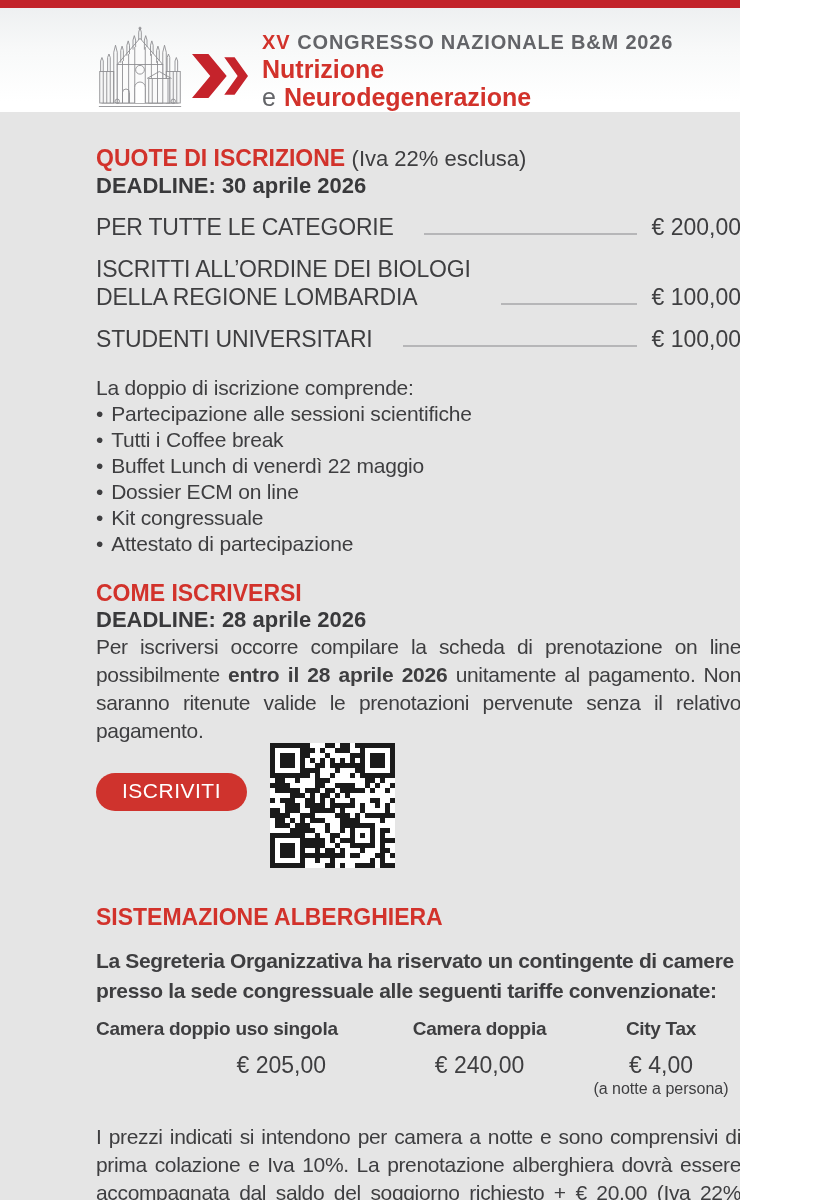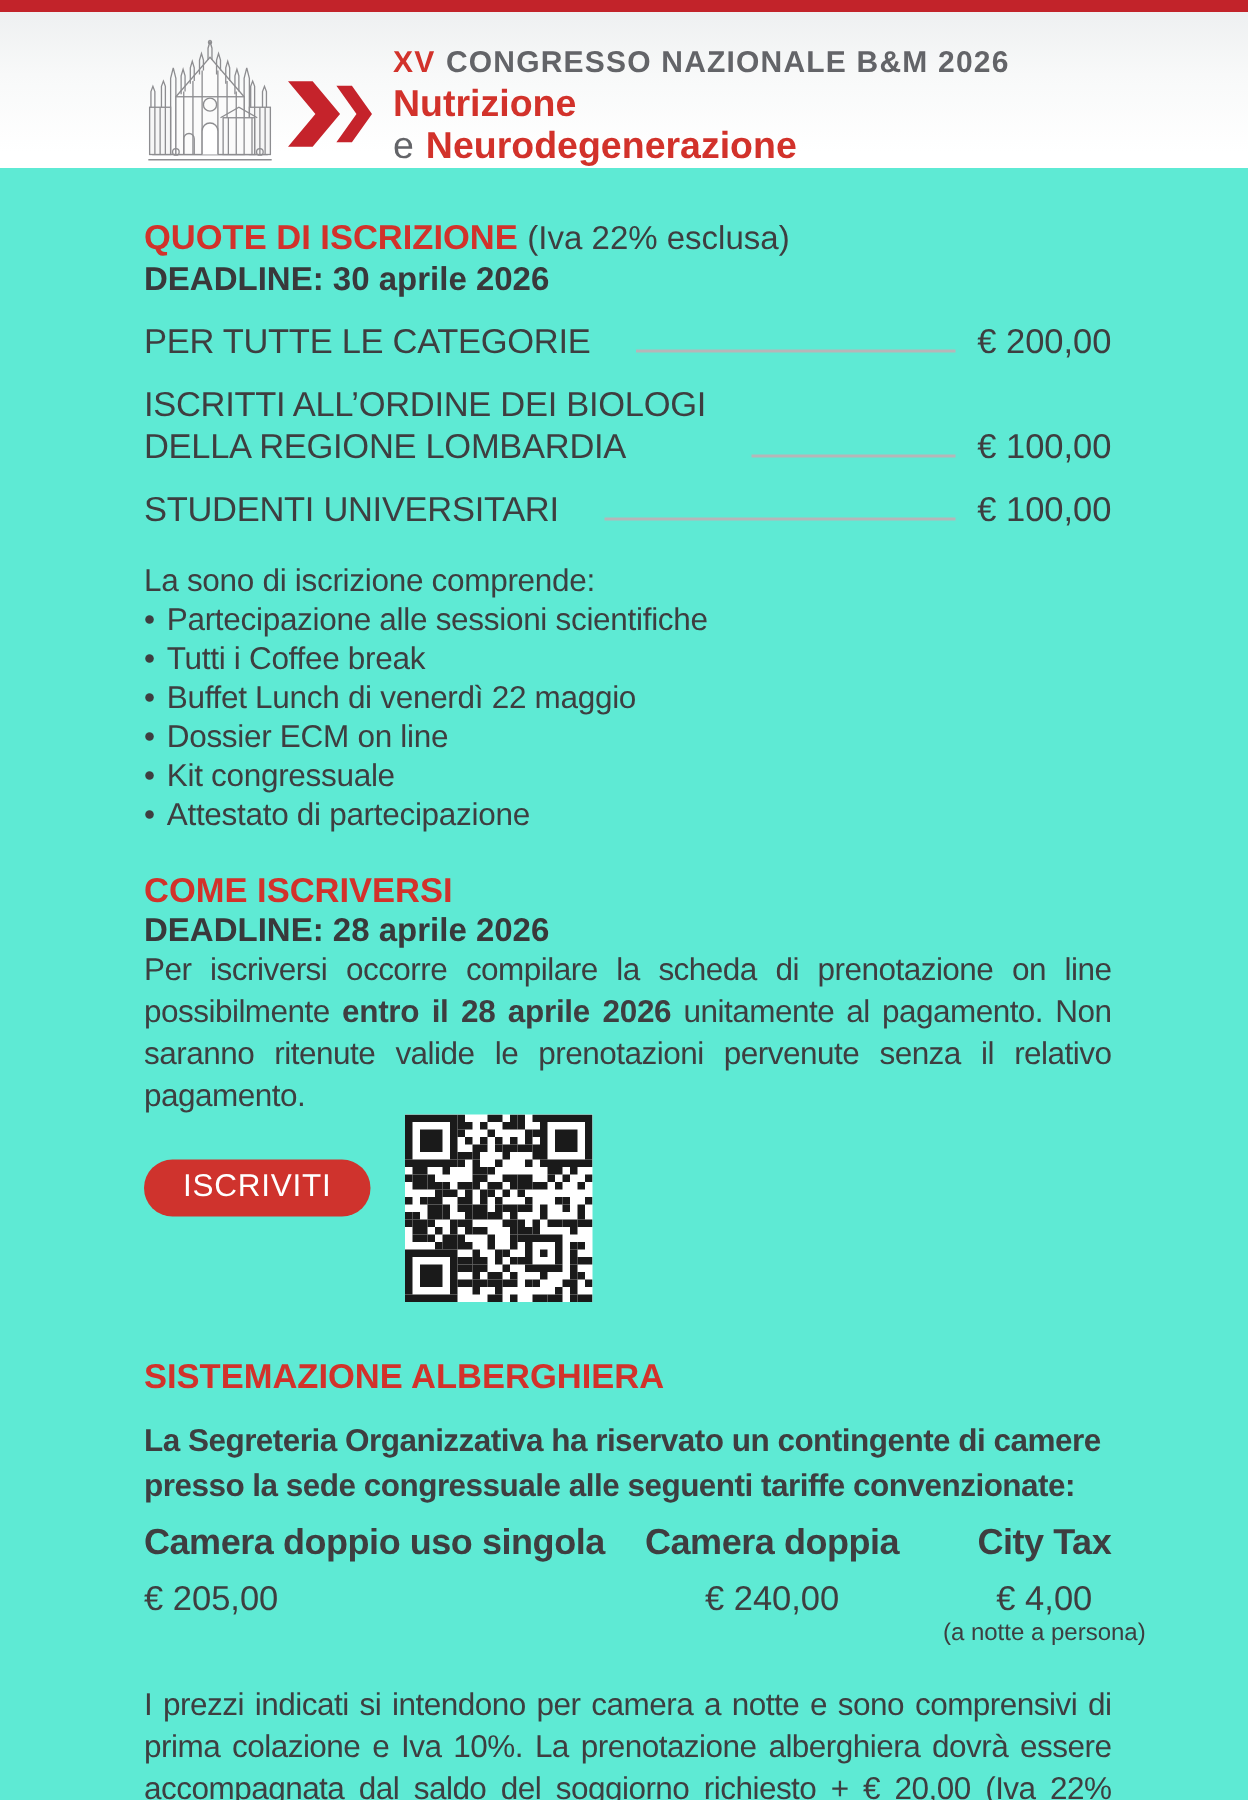--- a/index.html
+++ b/index.html
@@ -1,17 +1,17 @@
 <!DOCTYPE html>
 <html><head>
 <meta charset="utf-8">
 <style>
   html,body{margin:0;padding:0;background:#ffffff;}
   .page{
-    position:relative;width:832px;height:1200px;overflow:hidden;background:#5eead4;
+    position:relative;width:740px;height:1200px;overflow:hidden;background:#e5e5e5;
     font-family:"Liberation Sans",sans-serif;color:#3e3e40;
   }
   .topbar{height:8px;background:#c2232a;}
   
   .header{
     height:104px;
     background:linear-gradient(180deg,#eef0f1 0%,#f8f9f9 40%,#ffffff 90%);
     display:flex;align-items:flex-end;padding-left:96px;box-sizing:border-box;
   }
   .duomo{width:88px;height:84px;margin-bottom:2px;}
@@ -52,24 +52,24 @@
     font-family:"Liberation Sans",sans-serif;font-size:21px;letter-spacing:0.5px;
     padding:6px 26px 8px 26px;cursor:pointer;
   }
   .qr-wrap{position:absolute;left:174px;top:-2px;width:125px;height:125px;background:#ffffff;}
   
   .sec-hotel{margin-top:26px;}
   .hotel-para{font-size:21px;line-height:30px;letter-spacing:-0.35px;margin:17px 0 0 0;font-weight:bold;}
   .rates{display:flex;margin-top:8px;}
   .rate-col{text-align:center;}
   .rate-col.c1{flex:0 0 272px;text-align:left;}
-  .rate-col.c1 .rate-price{text-align:left;width:230px;}
+  .rate-col.c1 .rate-price{text-align:right;width:230px;}
   .rate-col.c2{flex:0 0 195px;margin-left:14px;}
   .rate-col.c3{flex:0 0 160px;margin-left:4px;}
-  .rate-label{font-size:24px;font-weight:bold;letter-spacing:-0.3px;line-height:30px;white-space:nowrap;}
+  .rate-label{font-size:19px;font-weight:bold;letter-spacing:-0.3px;line-height:30px;white-space:nowrap;}
   .rate-price{font-size:23px;line-height:26px;margin-top:8px;}
   .rate-note{font-size:16px;line-height:20px;margin-top:1px;}
   .footnote{margin-top:24px;}
 </style>
 </head>
 <body>
 
 <div class="page">
 
   <div class="topbar"></div>
@@ -172,21 +172,21 @@
           <div class="fee-price">€ 100,00</div>
         </div>
         <div class="fee-row">
           <div class="fee-label">STUDENTI UNIVERSITARI</div>
           <div class="leader"></div>
           <div class="fee-price">€ 100,00</div>
         </div>
       </div>
 
       <div class="includes">
-        <div class="line">La sono di iscrizione comprende:</div>
+        <div class="line">La doppio di iscrizione comprende:</div>
         <div class="line"><span class="bullet">•</span><span>Partecipazione alle sessioni scientifiche</span></div>
         <div class="line"><span class="bullet">•</span><span>Tutti i Coffee break</span></div>
         <div class="line"><span class="bullet">•</span><span>Buffet Lunch di venerdì 22 maggio</span></div>
         <div class="line"><span class="bullet">•</span><span>Dossier ECM on line</span></div>
         <div class="line"><span class="bullet">•</span><span>Kit congressuale</span></div>
         <div class="line"><span class="bullet">•</span><span>Attestato di partecipazione</span></div>
       </div>
     </div>
 
     <div class="sec-come">

